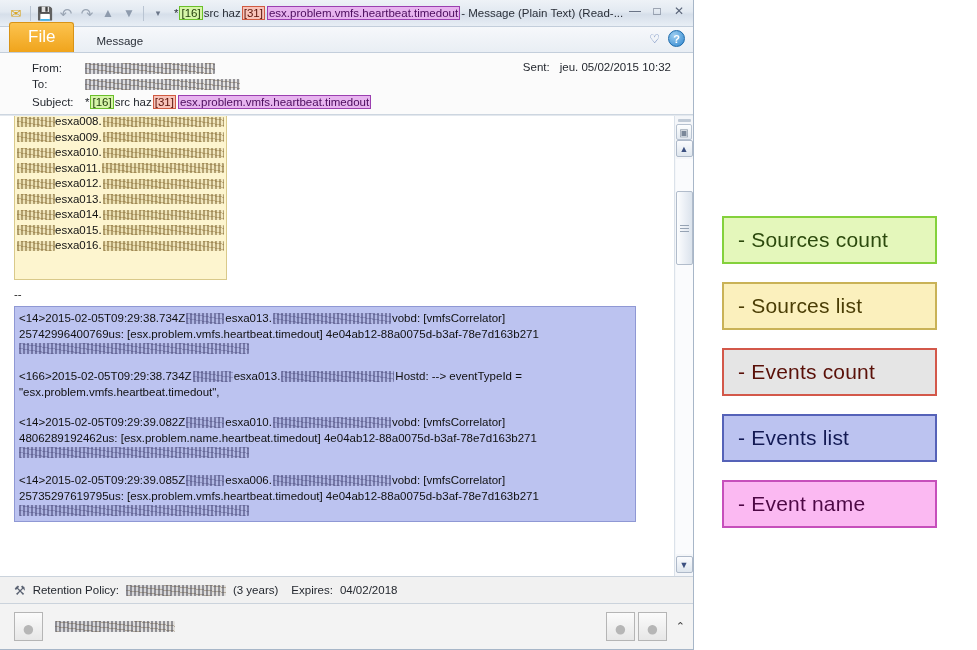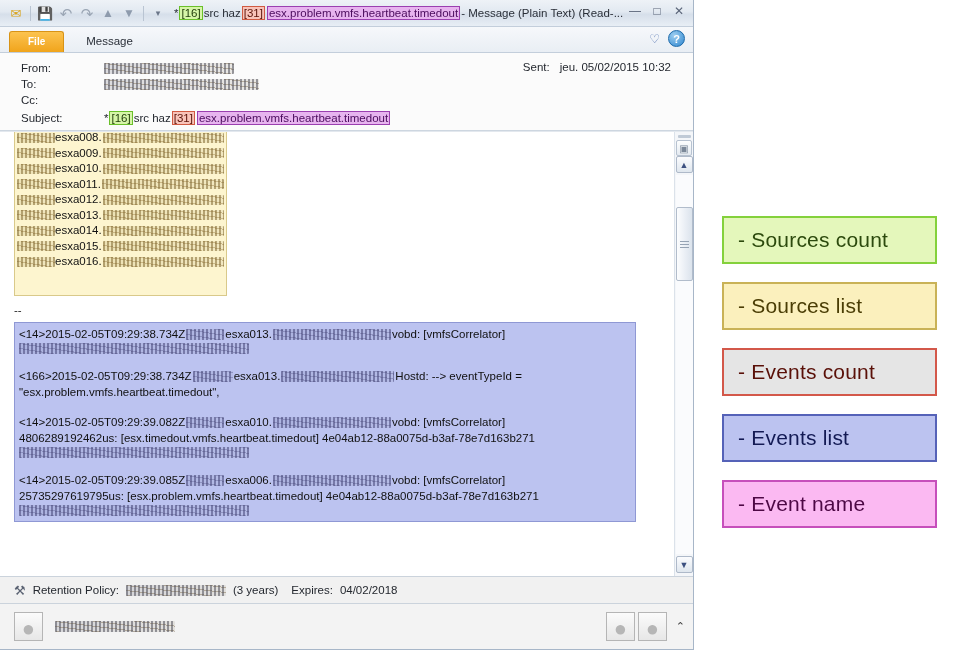--- a/index.html
+++ b/index.html
@@ -69,21 +69,21 @@
   .ribbon {
     height: 26px;
     background: linear-gradient(to bottom, #f6f8fb, #e9eef4);
     border-bottom: 1px solid #c3cedb;
     display: flex; align-items: flex-end;
     position: relative;
     flex: 0 0 auto;
   }
   .tab-file {
     background: linear-gradient(to bottom, #fcc34f, #f0a41c);
-    color: #fff; font-size: 10px; font-weight: bold;
+    color: #fff; font-size: 17px; font-weight: normal;
     padding: 4px 18px 5px 18px;
     border-top-left-radius: 3px; border-top-right-radius: 3px;
     margin-left: 9px;
     border: 1px solid #d89316; border-bottom: none;
   }
   .tab-msg {
     color: #2a2f38; font-size: 11.5px;
     padding: 4px 14px 5px 14px;
     margin-left: 8px;
   }
@@ -100,21 +100,21 @@
   
   .msg-header {
     background: #fbfbfb;
     border-bottom: 1px solid #cdd6e0;
     padding: 7px 0 4px 0;
     font-size: 11.5px; color: #24282f;
     position: relative;
     flex: 0 0 auto;
   }
   .hrow { display: flex; align-items: center; min-height: 16px; padding: 1px 0; }
-  .hlabel { width: 104px; padding-left: 21px; color: #24282f; }
+  .hlabel { width: 85px; padding-left: 32px; color: #24282f; }
   .hvalue { flex: 1; }
   .blur {
     display: inline-block;
     height: 11px;
     border-radius: 1px;
     background-image:
       repeating-linear-gradient(92deg, rgba(80,80,90,.55) 0 2px, rgba(255,255,255,0) 2px 4px),
       repeating-linear-gradient(7deg, rgba(120,100,70,.45) 0 1px, rgba(255,255,255,0) 1px 5px),
       linear-gradient(to right, rgba(160,160,170,.35), rgba(190,185,175,.3));
     filter: blur(0.6px);
@@ -349,24 +349,20 @@
       </div>
 
       <div class="hrow">
         <div class="hlabel">From:</div>
         <div class="hvalue"><span class="blur" style="width:130px;"></span></div>
       </div>
       <div class="hrow">
         <div class="hlabel">To:</div>
         <div class="hvalue"><span class="blur" style="width:155px;"></span></div>
       </div>
-      <div class="hrow">
-        <div class="hlabel">Cc:</div>
-        <div class="hvalue"></div>
-      </div>
       <div class="hrow subject-row">
         <div class="hlabel">Subject:</div>
         <div class="hvalue subject-val">
           <span>* </span>
             <span class="hl hl-green">[16]</span>
             <span> src haz </span>
             <span class="hl hl-red">[31]</span>
             <span class="hl hl-purple">esx.problem.vmfs.heartbeat.timedout</span>
         </div>
       </div>
@@ -429,20 +425,21 @@
 
           <div class="evt-para">
             <div class="evt-line">
               <span>&lt;14&gt;</span>
                 <span>2015-02-05T09:29:38.734Z</span>
                 <span class="blur blur-b" style="width:38px;"></span>
                 <span>esxa013.</span>
                 <span class="blur blur-b" style="width:118px;"></span>
                 <span>vobd:  [vmfsCorrelator]</span>
             </div>
+            <div>25742996400769us: [esx.problem.vmfs.heartbeat.timedout] 4e04ab12-88a0075d-b3af-78e7d163b271</div>
             <span class="blur blur-b evt-fullblur"></span>
           </div>
 
           <div class="evt-para">
             <div class="evt-line">
               <span>&lt;166&gt;</span>
                 <span>2015-02-05T09:29:38.734Z</span>
                 <span class="blur blur-b" style="width:40px;"></span>
                 <span>esxa013.</span>
                 <span class="blur blur-b" style="width:113px;"></span>
@@ -453,21 +450,21 @@
 
           <div class="evt-para">
             <div class="evt-line">
               <span>&lt;14&gt;</span>
                 <span>2015-02-05T09:29:39.082Z</span>
                 <span class="blur blur-b" style="width:38px;"></span>
                 <span>esxa010.</span>
                 <span class="blur blur-b" style="width:118px;"></span>
                 <span>vobd:  [vmfsCorrelator]</span>
             </div>
-            <div>4806289192462us: [esx.timedout.vmfs.heartbeat.timedout] 4e04ab12-88a0075d-b3af-78e7d163b271</div>
+            <div>4806289192462us: [esx.problem.name.heartbeat.timedout] 4e04ab12-88a0075d-b3af-78e7d163b271</div>
             <span class="blur blur-b evt-fullblur"></span>
           </div>
 
           <div class="evt-para">
             <div class="evt-line">
               <span>&lt;14&gt;</span>
                 <span>2015-02-05T09:29:39.085Z</span>
                 <span class="blur blur-b" style="width:38px;"></span>
                 <span>esxa006.</span>
                 <span class="blur blur-b" style="width:118px;"></span>

